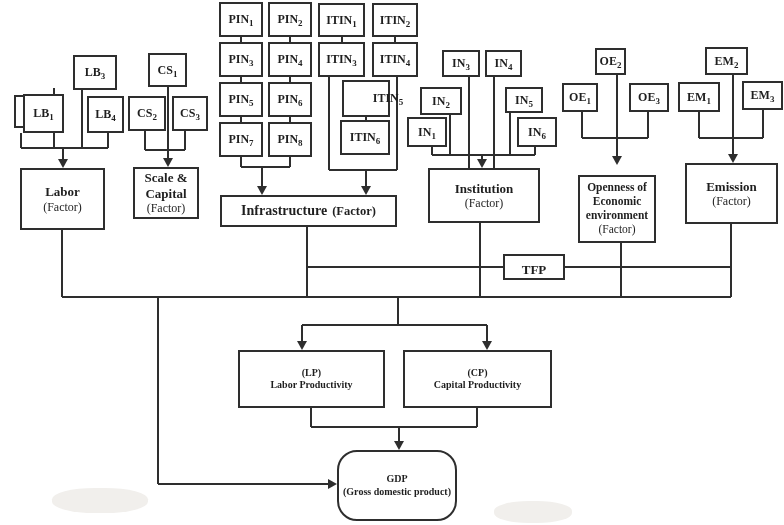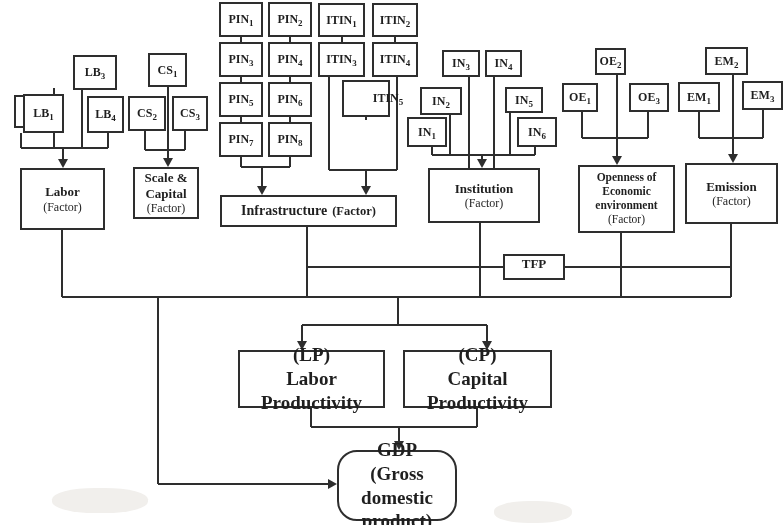--- a/index.html
+++ b/index.html
@@ -16,24 +16,24 @@
         display:flex;flex-direction:column;align-items:center;justify-content:center;
         text-align:center;line-height:1.2;padding:1px;}
   .fname{font-weight:bold;font-size:13px;}
   .fqual{font-size:12px;}
   .fbox.row{flex-direction:row;gap:5px;}
   .fbox.row .fname{font-size:14px;}
   .fbox.row .fqual{font-weight:bold;font-size:12.5px;}
   .fbox.small .fname{font-size:11.5px;}
   .fbox.small .fqual{font-size:11.5px;}
   .tfp{position:absolute;z-index:2;background:#ffffff;border:2px solid #2e2e2e;
-       display:flex;align-items:flex-start;justify-content:center;font-weight:bold;font-size:13px;}
+       display:flex;align-items:flex-end;justify-content:center;font-weight:bold;font-size:13px;}
   .pbox{position:absolute;z-index:2;background:#ffffff;border:2px solid #2e2e2e;
         display:flex;flex-direction:column;align-items:center;justify-content:center;
-        text-align:center;line-height:1.25;font-weight:bold;font-size:19px;}
+        text-align:center;line-height:1.25;font-weight:bold;font-size:10px;}
 </style>
 </head>
 <body>
 
 <div class="canvas" id="canvas">
 
   <div class="blob" style="left:52px;top:488px;width:96px;height:25px;"></div>
   <div class="blob" style="left:494px;top:501px;width:78px;height:22px;"></div>
 
   <svg class="wires" width="784" height="525" viewBox="0 0 784 525">
@@ -76,21 +76,21 @@
     <span class="fqual">(Factor)</span>
   </div>
   <div class="fbox row" style="left:220px;top:195px;width:177px;height:32px;">
     <span class="fname">Infrastructure</span>
     <span class="fqual">(Factor)</span>
   </div>
   <div class="fbox" style="left:428px;top:168px;width:112px;height:55px;">
     <span class="fname">Institution</span>
     <span class="fqual">(Factor)</span>
   </div>
-  <div class="fbox small" style="left:578px;top:165px;width:97px;height:68px;">
+  <div class="fbox small" style="left:578px;top:175px;width:78px;height:68px;">
     <span class="fname">Openness of Economic environment</span>
     <span class="fqual">(Factor)</span>
   </div>
   <div class="fbox" style="left:685px;top:163px;width:93px;height:61px;">
     <span class="fname">Emission</span>
     <span class="fqual">(Factor)</span>
   </div>
 
   <div class="tfp" style="left:503px;top:254px;width:62px;height:26px;">
     <span>TFP</span>
@@ -162,20 +162,23 @@
     </div>
     <div class="ibox" style="left: 318px; top: 42px; width: 47px; height: 35px;">
       <span><span>ITIN</span><sub>3</sub></span>
     </div>
     <div class="ibox" style="left: 372px; top: 42px; width: 46px; height: 35px;">
       <span><span>ITIN</span><sub>4</sub></span>
     </div>
     <div class="ibox" style="left: 342px; top: 80px; width: 46px; height: 37px; padding-left: 44px;">
       <span><span>ITIN</span><sub>5</sub></span>
     </div>
+    <div class="ibox" style="left: 340px; top: 120px; width: 50px; height: 35px;">
+      <span><span>ITIN</span><sub>6</sub></span>
+    </div>
     <div class="ibox" style="left: 442px; top: 50px; width: 38px; height: 27px;">
       <span><span>IN</span><sub>3</sub></span>
     </div>
     <div class="ibox" style="left: 485px; top: 50px; width: 37px; height: 27px;">
       <span><span>IN</span><sub>4</sub></span>
     </div>
     <div class="ibox" style="left: 420px; top: 87px; width: 42px; height: 28px;">
       <span><span>IN</span><sub>2</sub></span>
     </div>
     <div class="ibox" style="left: 505px; top: 87px; width: 38px; height: 26px;">

